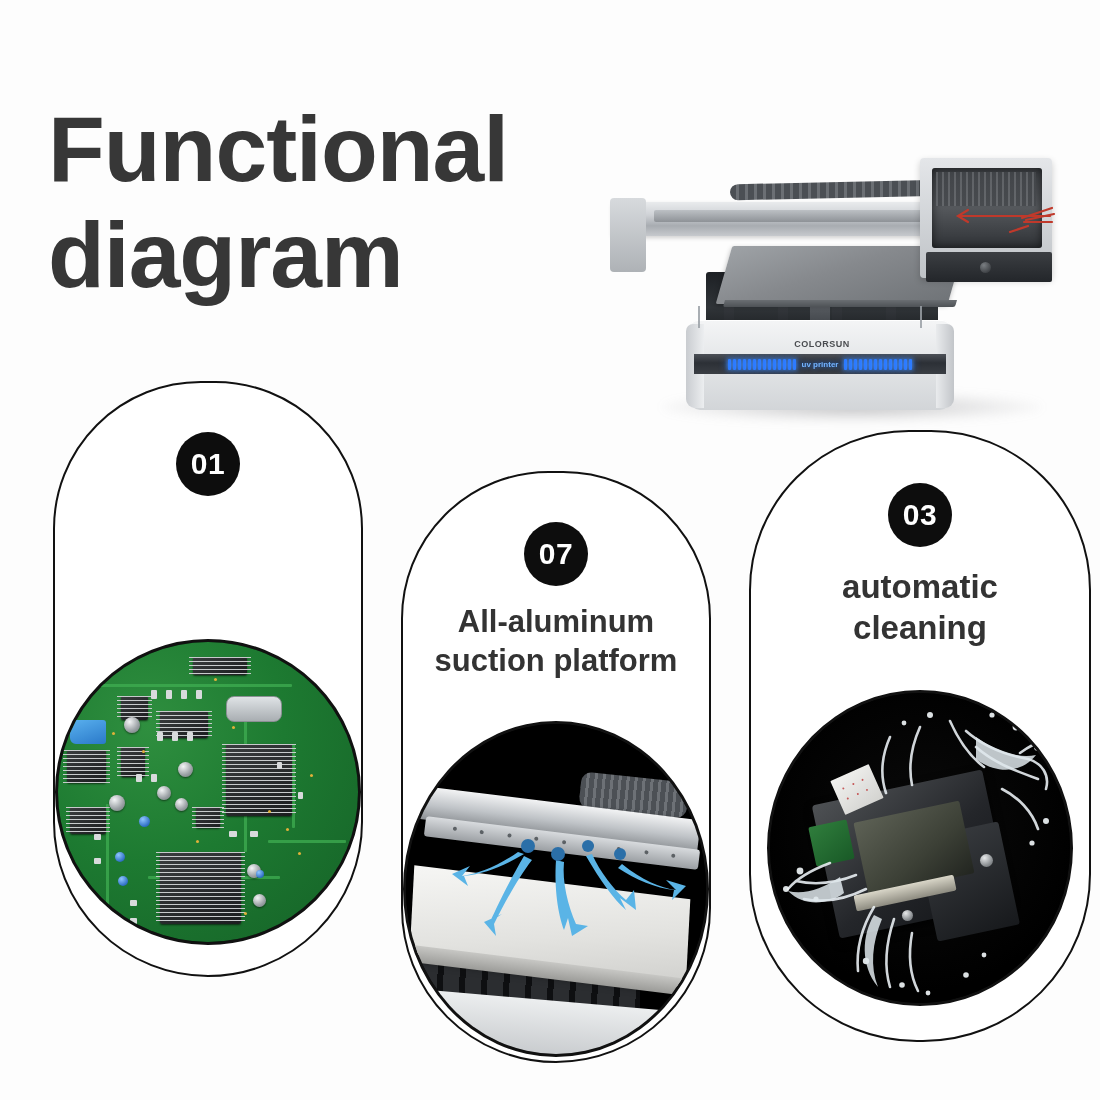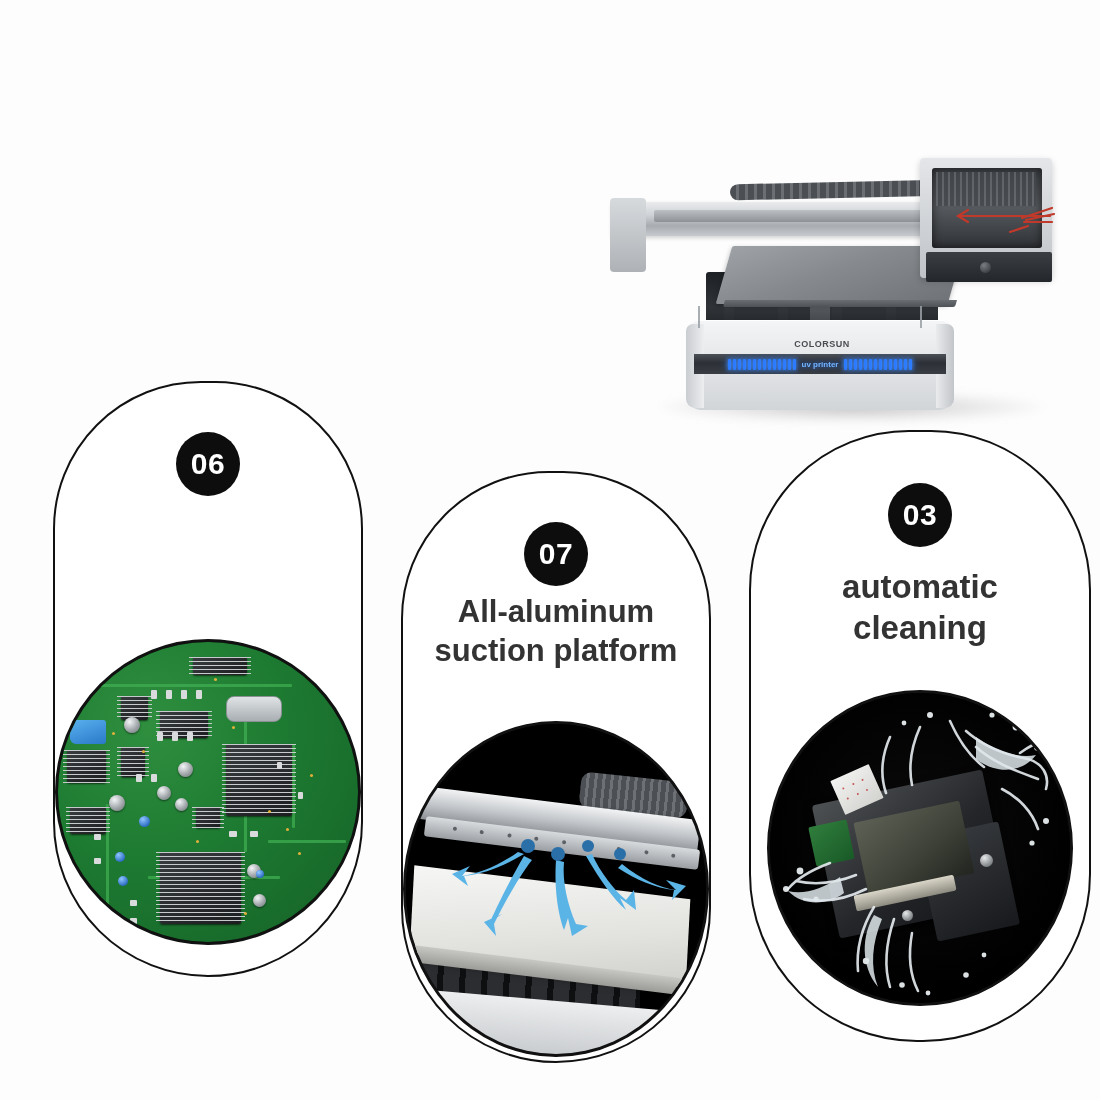--- a/index.html
+++ b/index.html
@@ -179,21 +179,21 @@
 
   .card-label{
     position:absolute;left:0;right:0;
     text-align:center;
     font-size:33px;line-height:1.25;
     font-weight:bold;color:#333;
     padding:0 2px;
     white-space:pre-line;
   }
   .card-1 .card-label{top:130px;}
-  .card-2 .card-label{top:120px;font-size:31px;}
+  .card-2 .card-label{top:130px;font-size:31px;}
   .card-3 .card-label{top:134px;}
 
   
   .photo{
     position:absolute;left:50%;transform:translateX(-50%);
     border-radius:50%;
     overflow:hidden;
     border:3px solid #111;
     background:#000;
   }
@@ -311,20 +311,24 @@
     background:linear-gradient(180deg,#d9d6c8,#8d8b80);
     transform:rotate(-12deg);border-radius:2px;
   }
   .splash{position:absolute;inset:0;}
 </style>
 </head>
 <body>
 
 <div class="stage">
 
+  <div class="title">
+    <span>Functional</span>
+    <span class="l2">diagram</span>
+  </div>
 
   <div class="printer-wrap">
     <div class="printer-shadow"></div>
 
     <div class="pr-cavity">
       <span class="pr-cav-rail" style="left:18px;"></span>
       <span class="pr-cav-rail" style="left:72px;"></span>
       <span class="pr-cav-rail" style="left:126px;"></span>
       <span class="pr-cav-rail" style="left:180px;"></span>
       <span class="pr-cav-rail" style="left:104px;top:4px;height:54px;width:20px;background:linear-gradient(180deg,#787c81,#3c4045);"></span>
@@ -393,21 +397,21 @@
           <path d="M150 16 L120 26"></path>
           <path d="M152 22 L124 28"></path>
           <path d="M150 30 L122 30"></path>
           <path d="M126 34 L108 40"></path>
         </g>
       </svg>
     </div>
   </div>
 
   <div class="card card-1">
-    <div class="badge">06</div>
+    <div class="badge">01</div>
 
     <div class="photo">
       <div class="pcb">
         <span class="trace" style="left:8%;top:14%;width:70%;height:3px;"></span>
         <span class="trace" style="left:16%;top:54%;width:3px;height:36%;"></span>
         <span class="trace" style="left:62%;top:20%;width:3px;height:50%;"></span>
         <span class="trace" style="left:70%;top:66%;width:26%;height:3px;"></span>
         <span class="trace" style="left:30%;top:78%;width:44%;height:3px;"></span>
         <span class="trace" style="left:78%;top:34%;width:3px;height:28%;"></span>
 

